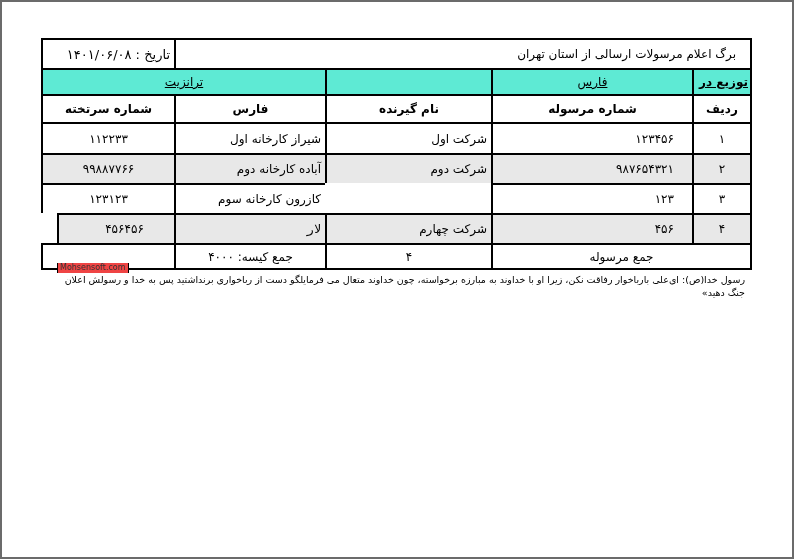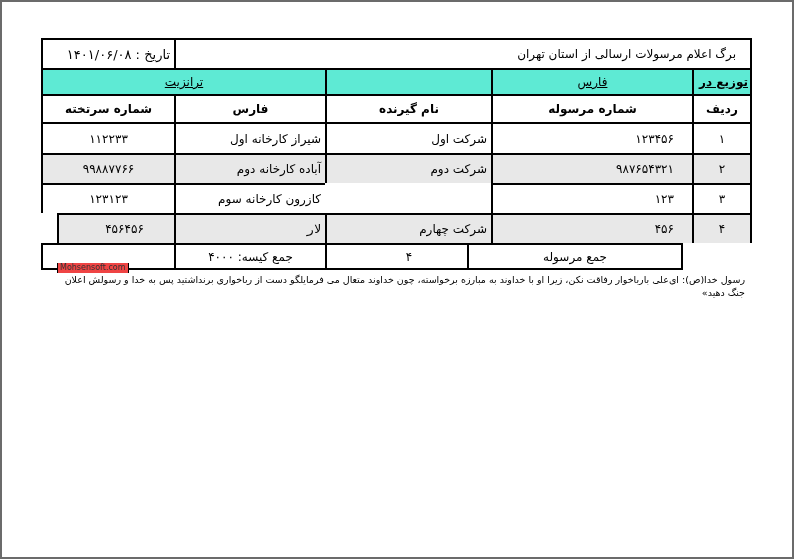--- a/index.html
+++ b/index.html
@@ -104,19 +104,19 @@
     <div class="cell right gray" style="left:133px; width:151px;font-family:Liberation Mono, monospace;">لار</div>
     <div class="cell right gray" style="left:284px; width:166px;">شرکت چهارم</div>
     <div class="cell num-left gray" style="left:450px; width:201px;">۴۵۶</div>
     <div class="cell last-col center gray" style="left:651px; width:60px;">۴</div>
   </div>
 
   <div class="row" style="top:205px; height:27px;">
     <div class="cell center bottom" style="left:0; width:133px;"></div>
     <div class="cell center bottom" style="left:133px; width:151px;">جمع کیسه: ۴۰۰۰</div>
     <div class="cell center bottom" style="left:284px; width:166px;">۴</div>
-    <div class="cell last-col center bottom" style="left:426px; width:216px;">جمع مرسوله</div>
+    <div class="cell last-col center bottom" style="left:450px; width:261px;">جمع مرسوله</div>
   </div>
 </div>
 
 <div class="watermark">Mohsensoft.com</div>
 
 <div class="footer-note">رسول خدا(ص): ای‌علی باربا‌خوار رفاقت نکن، زیرا او با خداوند به مبارزه برخواسته، چون خداوند متعال می فرمایلگو دست از رباخواری برنداشتید پس به خدا و رسولش اعلان جنگ دهید»</div>
 
 </body></html>

